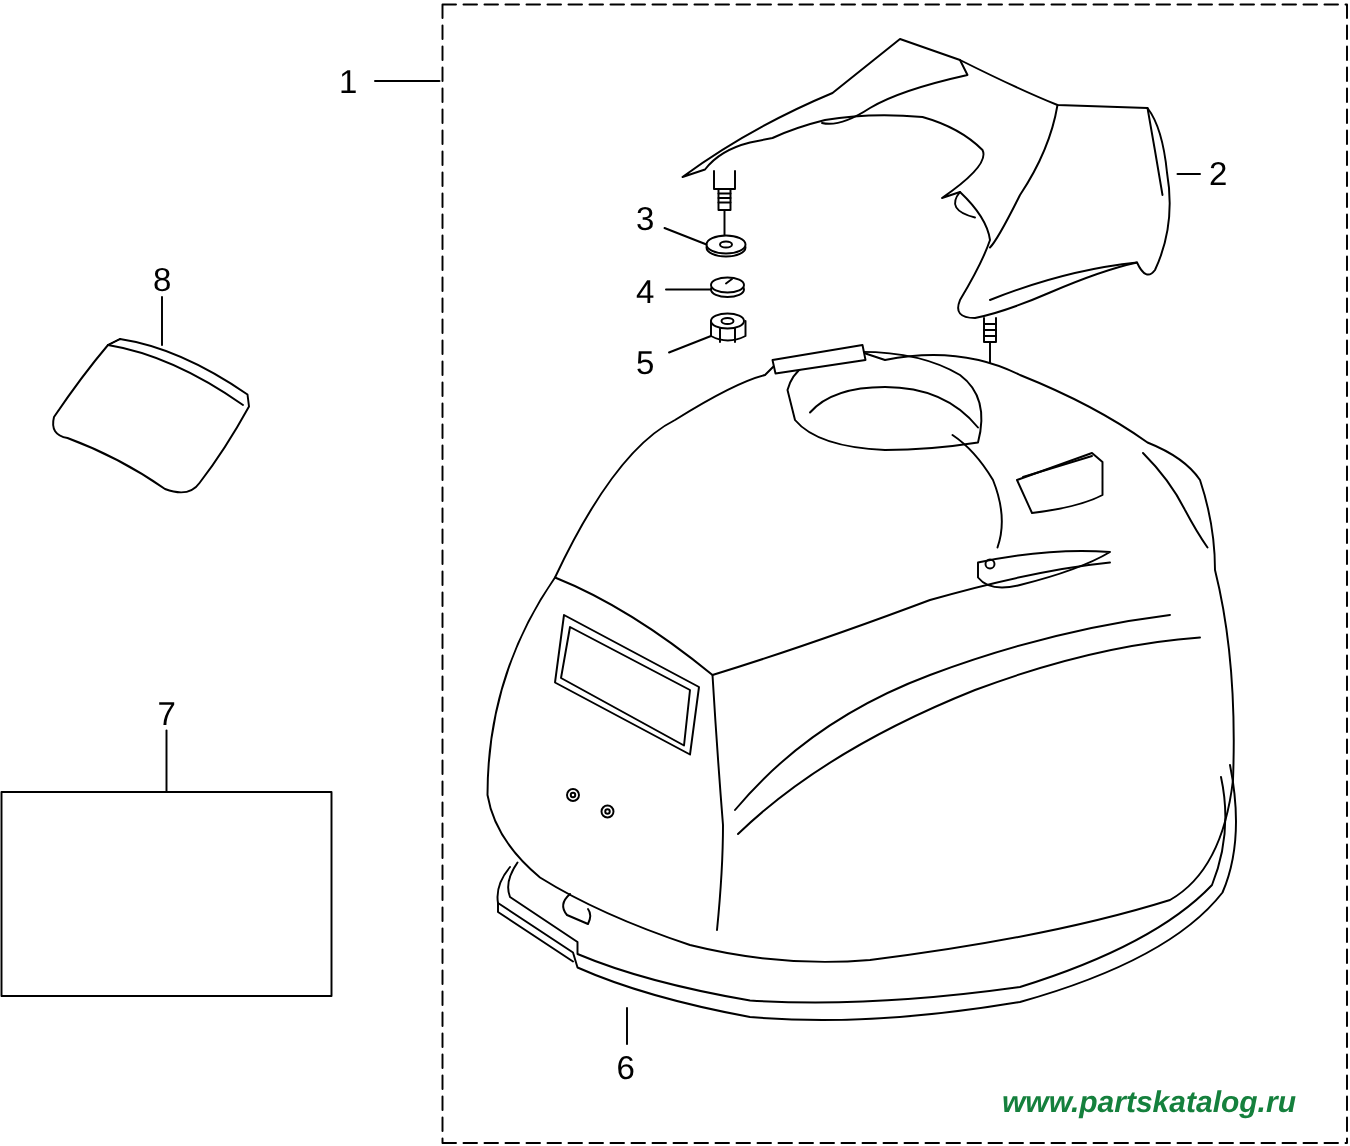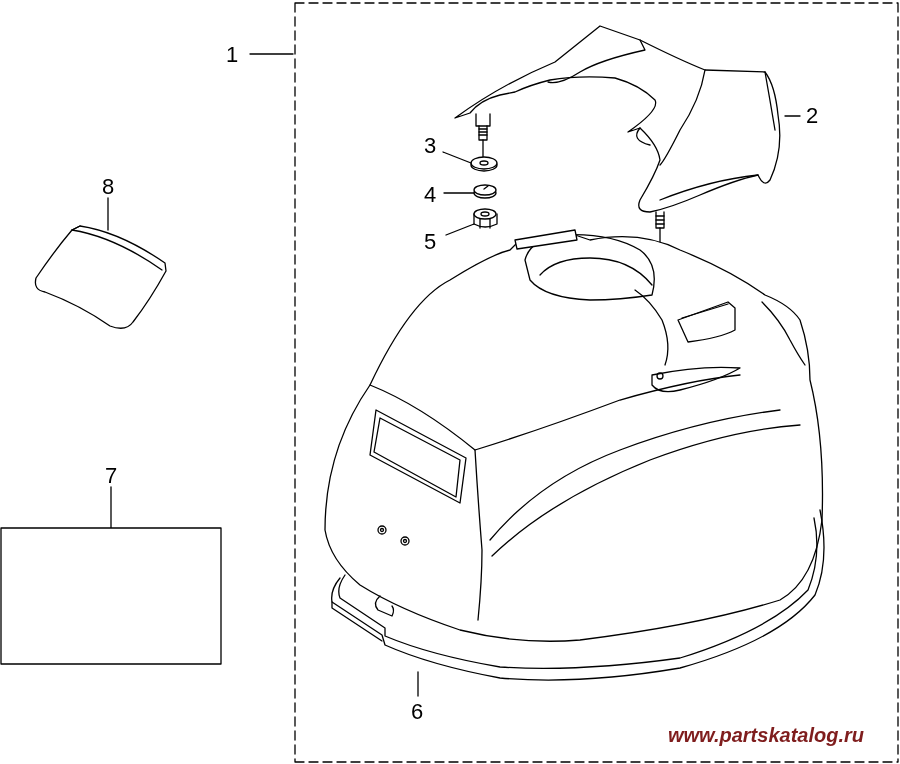--- a/index.html
+++ b/index.html
@@ -1,19 +1,19 @@
 <!DOCTYPE html>
 <html><head>
 <meta charset="utf-8">
 <style>
   html,body{margin:0;padding:0;background:#fff;}
   #stage{position:relative;width:900px;height:764px;overflow:hidden;background:#fff;font-family:"Liberation Sans",sans-serif;}
   svg{position:absolute;left:0;top:0;}
   .callout{position:absolute;font-size:22px;color:#000;line-height:1;font-family:"Liberation Sans",sans-serif;}
-  .watermark{position:absolute;left:668px;top:724px;font-size:20px;font-weight:bold;font-style:italic;color:#7f1d1d;font-family:"Liberation Sans",sans-serif;letter-spacing:0px;text-align:right;}
+  .watermark{position:absolute;left:668px;top:724px;font-size:20px;font-weight:bold;font-style:italic;color:#15803d;font-family:"Liberation Sans",sans-serif;letter-spacing:0px;text-align:right;}
 </style>
 </head>
 <body>
 
 <div id="stage">
   <svg width="900" height="764" viewBox="0 0 900 764" fill="none" stroke="#000" stroke-width="1.3" stroke-linejoin="round" stroke-linecap="round">
 
     <g>
       <path d="M295 3 H898 M898 3 V762 M295 762 H898 M295 3 V762" stroke-dasharray="9,5"></path>
       <line x1="250" y1="54" x2="293" y2="54"></line>

